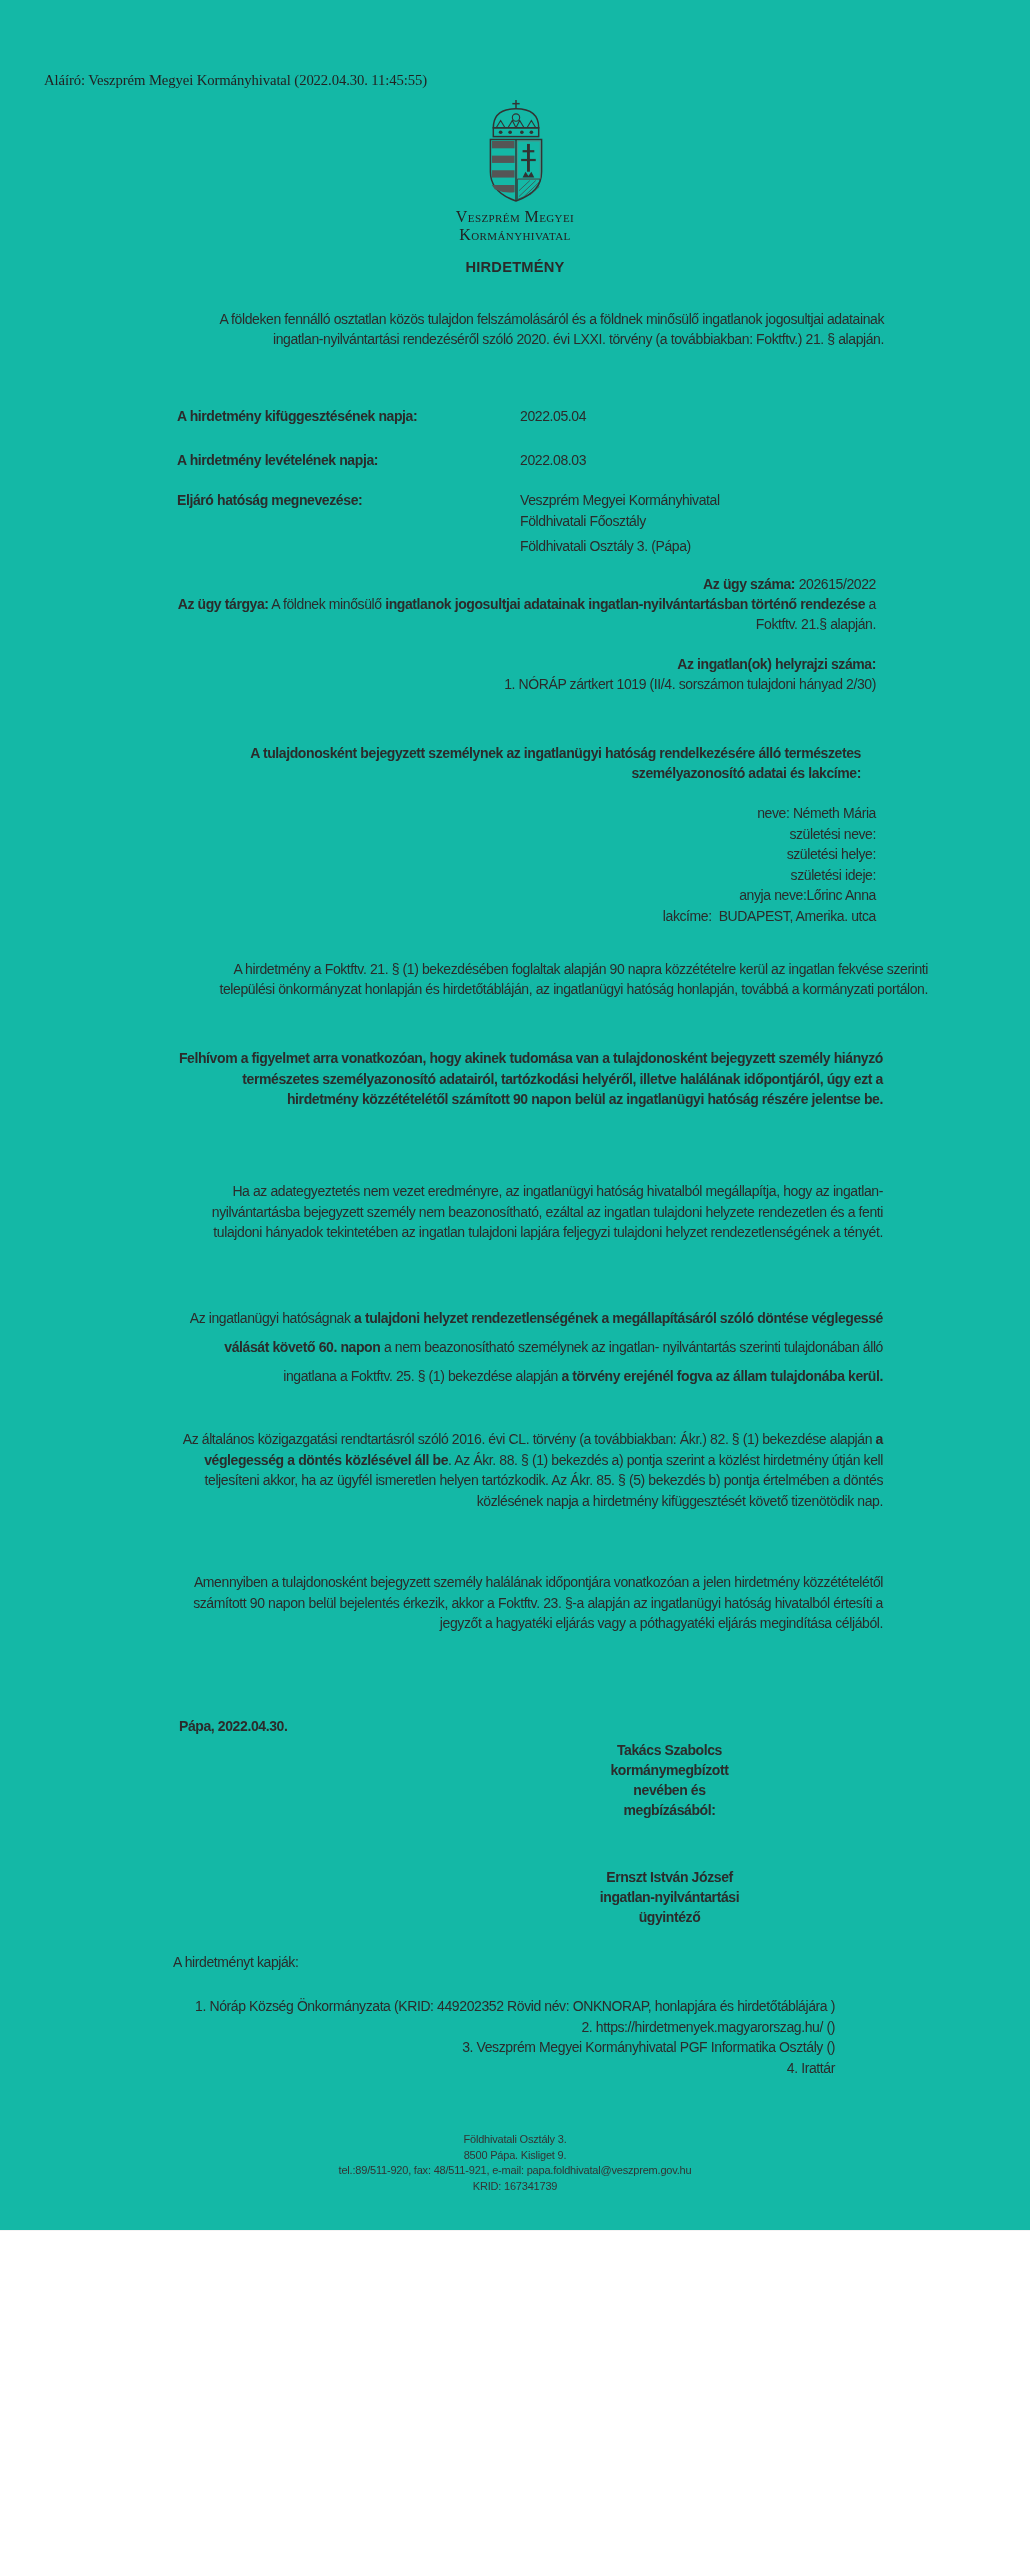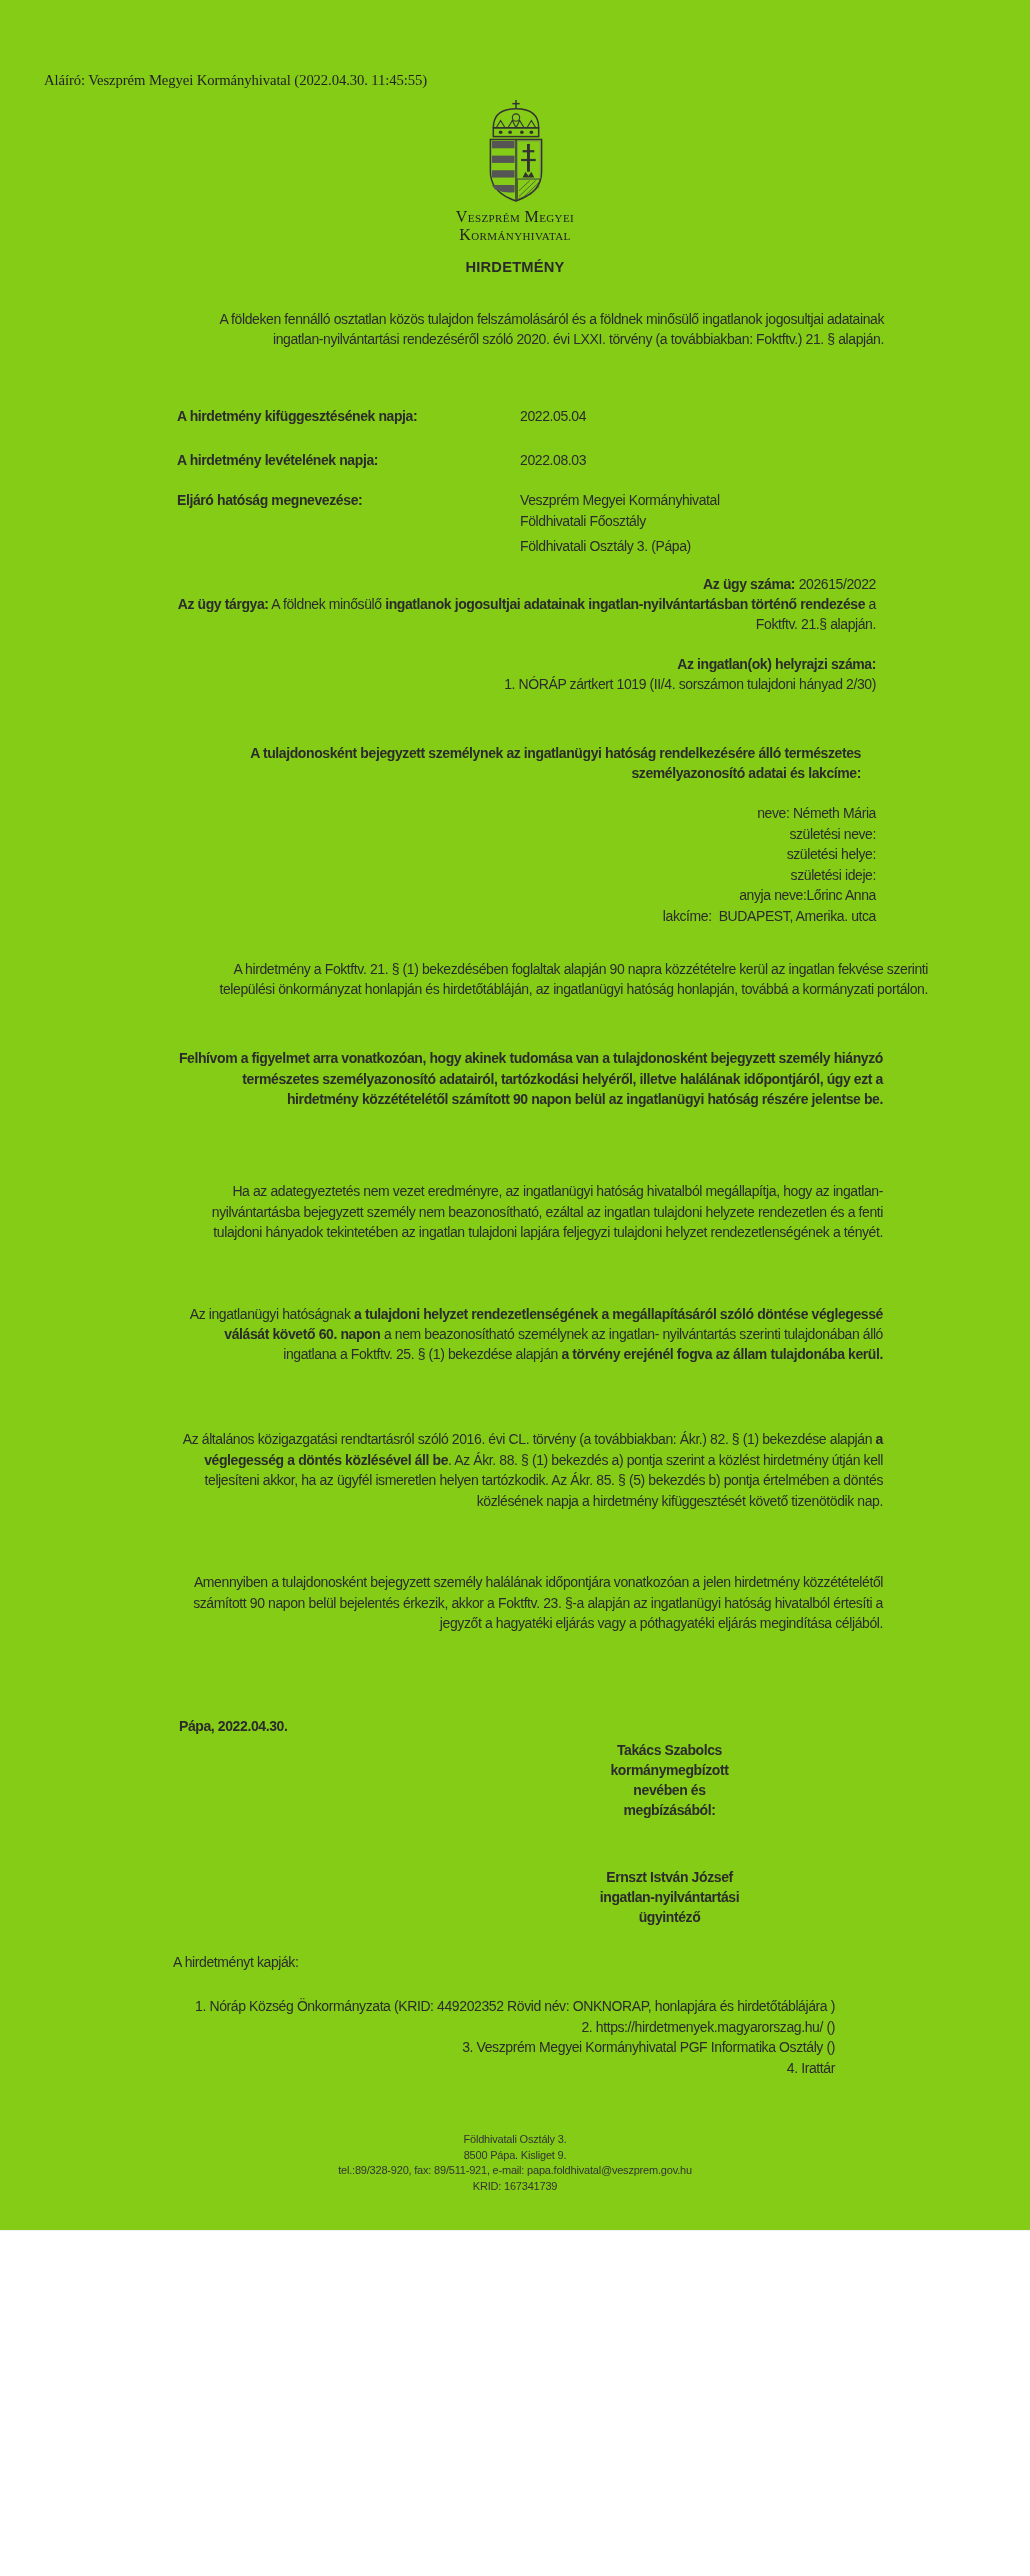--- a/index.html
+++ b/index.html
@@ -1,18 +1,18 @@
 <!DOCTYPE html>
 <html style="font-size:11.8px"><head>
 <meta charset="utf-8">
 <style>
   html, body { margin: 0; padding: 0; background: #ffffff; }
   body { width: 1030px; height: 2576px; position: relative; overflow: hidden;
          font-family: "Liberation Sans", sans-serif; color: #2b2b2b; }
-  .page { position: absolute; left: 0; top: 0; width: 1030px; height: 2230px; background: #84cc16;
+  .page { position: absolute; left: 0; top: 0; width: 1030px; height: 2230px; background: #14b8a6;
           border-bottom: 0.7px solid #f3f3f3; }
   .signer { position: absolute; left: 44px; top: 72px; font-family: "Liberation Serif", serif;
             font-size: 14.7px; color: #222; letter-spacing: -0.1px; }
   .coat { position: absolute; left: 486px; top: 98px; width: 60px; height: 105px; }
   .inst { position: absolute; left: 0; width: 1030px; top: 208px; text-align: center;
           font-family: "Liberation Serif", serif; color: #222; font-size: 16px; line-height: 17.7px;
           letter-spacing: 0.4px; font-variant: small-caps; }
   .inst span { display: block; }
   .title { position: absolute; left: 0; width: 1030px; top: 259px; text-align: center;
            font-weight: bold; font-size: 14.7px; color: #2a2a2a; letter-spacing: 0.2px; }
@@ -132,21 +132,21 @@
   </div>
 
   <div class="body just narrow b" style="top: 1048px; left: 169px; width: 714px; line-height: 20.6px;">
     <p>Felhívom a figyelmet arra vonatkozóan, hogy akinek tudomása van a tulajdonosként bejegyzett személy hiányzó természetes személyazonosító adatairól, tartózkodási helyéről, illetve halálának időpontjáról, úgy ezt a hirdetmény közzétételétől számított 90 napon belül az ingatlanügyi hatóság részére jelentse be.</p>
   </div>
 
   <div class="body just narrow" style="top: 1181px; left: 169px; width: 714px; line-height: 20.6px;">
     <p>Ha az adategyeztetés nem vezet eredményre, az ingatlanügyi hatóság hivatalból megállapítja, hogy az ingatlan-nyilvántartásba bejegyzett személy nem beazonosítható, ezáltal az ingatlan tulajdoni helyzete rendezetlen és a fenti tulajdoni hányadok tekintetében az ingatlan tulajdoni lapjára feljegyzi tulajdoni helyzet rendezetlenségének a tényét.</p>
   </div>
 
-  <div class="body just narrow" style="top: 1304px; left: 169px; width: 714px; line-height: 20px;">
+  <div class="body just narrow" style="top: 1304px; left: 169px; width: 714px; line-height: 29px;">
     <p>
       <span>Az ingatlanügyi hatóságnak</span>
       <span class="b">a tulajdoni helyzet rendezetlenségének a megállapításáról szóló döntése véglegessé válását követő 60. napon</span>
       <span>a nem beazonosítható személynek az ingatlan- nyilvántartás szerinti tulajdonában álló ingatlana a Foktftv. 25. § (1) bekezdése alapján</span>
       <span class="b">a törvény erejénél fogva az állam tulajdonába kerül.</span>
     </p>
   </div>
 
   <div class="body just narrow" style="top: 1429px; left: 169px; width: 714px; line-height: 20.6px;">
     <p><span>Az általános közigazgatási rendtartásról szóló 2016. évi CL. törvény (a továbbiakban: Ákr.) 82. § (1) bekezdése alapján</span> <span class="b">a véglegesség a döntés közlésével áll be</span><span>. Az Ákr. 88. § (1) bekezdés a) pontja szerint a közlést hirdetmény útján kell teljesíteni akkor, ha az ügyfél ismeretlen helyen tartózkodik. Az Ákr. 85. § (5) bekezdés b) pontja értelmében a döntés közlésének napja a hirdetmény kifüggesztését követő tizenötödik nap.</span></p>
@@ -176,17 +176,17 @@
   <div class="body narrow" style="top: 1996px; left: 173px; width: 662px; line-height: 20.6px;">
     <p>1. Nóráp Község Önkormányzata (KRID: 449202352 Rövid név: ONKNORAP, honlapjára és hirdetőtáblájára )</p>
     <p>2. https://hirdetmenyek.magyarorszag.hu/ ()</p>
     <p>3. Veszprém Megyei Kormányhivatal PGF Informatika Osztály ()</p>
     <p>4. Irattár</p>
   </div>
 
   <div class="footer">
     <span>Földhivatali Osztály 3.</span>
     <span>8500 Pápa. Kisliget 9.</span>
-    <span>tel.:89/328-920, fax: 89/511-921, e-mail: papa.foldhivatal@veszprem.gov.hu</span>
+    <span>tel.:89/511-920, fax: 48/511-921, e-mail: papa.foldhivatal@veszprem.gov.hu</span>
     <span>KRID: 167341739</span>
   </div>
 </div>
 
 
 </body></html>

